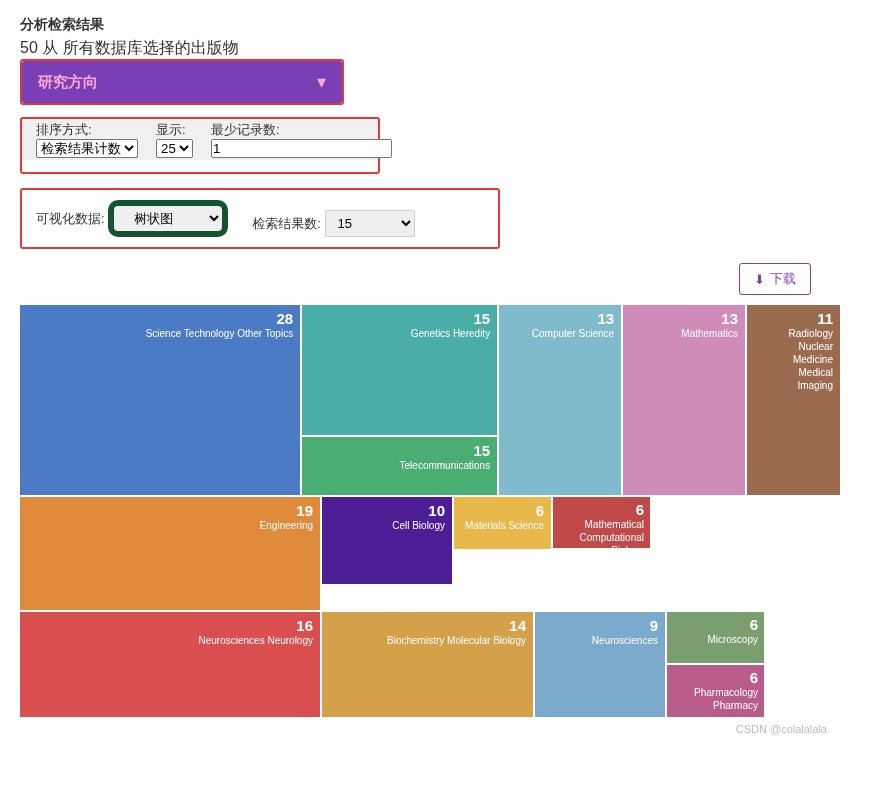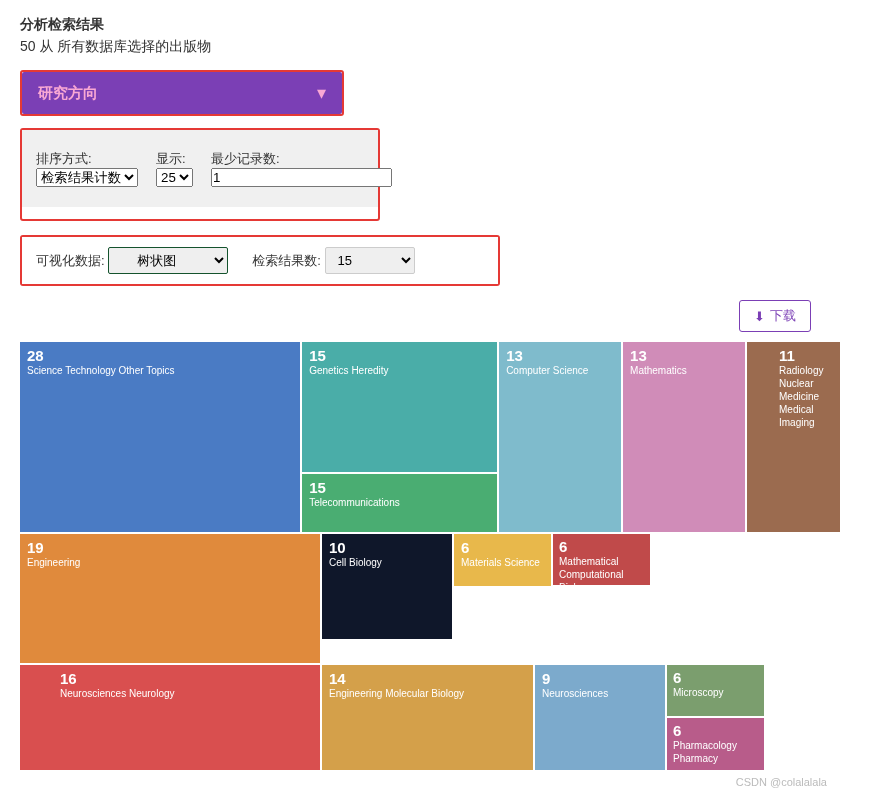--- a/index.html
+++ b/index.html
@@ -1,29 +1,29 @@
 <!DOCTYPE html>
 <html><head>
   <meta charset="utf-8">
   <style>
     * { box-sizing: border-box; margin: 0; padding: 0; }
     body { font-family: Arial, sans-serif; background: #f5f5f5; color: #333; font-size: 13px; }
     .page-wrapper { background: #fff; padding: 16px 20px; max-width: 871px; min-height: 801px; }
     .page-title { font-size: 14px; font-weight: bold; margin-bottom: 4px; }
-    .subtitle { font-size: 14px; margin-bottom: 14px; }
+    .subtitle { font-size: 16px; }
     .red-border { border: 2px solid #e53935; border-radius: 3px; display: inline-block; margin-bottom: 12px; }
     
     .research-dropdown { background: #7b3fb5; color: #f9a8d4; display: flex; align-items: center; justify-content: space-between; padding: 10px 16px; min-width: 320px; cursor: pointer; border-radius: 2px; }
     .research-dropdown .label { font-size: 15px; font-weight: bold; }
     .research-dropdown .chevron { font-size: 18px; }
     .download-btn { margin-left: auto; background: #fff; border: 1.5px solid #7b3fb5; color: #7b3fb5; padding: 6px 14px; font-size: 13px; border-radius: 3px; cursor: pointer; display: flex; align-items: center; gap: 5px; }
-    .treemap-cell { color: #fff; padding: 5px 7px; overflow: hidden; position: relative; cursor: pointer; }
+    .treemap-cell { color: #fff; padding: 5px 7px; overflow: hidden; position: relative; cursor: pointer; text-align: right; }
     .treemap-cell .count { font-size: 15px; font-weight: bold; display: block; }
     .treemap-cell .topic { font-size: 10px; display: block; line-height: 1.3; }
-    .sort-bar-wrapper { background: #f0f0f0; padding: 20px 14px; margin-bottom: 12px; }
+    .sort-bar-wrapper { background: #f0f0f0; padding: 2px 14px; margin-bottom: 12px; }
   </style>
 </head>
 <body>
 
 <div class="page-wrapper">
   <div class="page-title">分析检索结果</div>
   <div class="subtitle">50 从 所有数据库选择的出版物</div>
 
   
   <div class="red-border">
@@ -53,21 +53,21 @@
         </div>
       </div>
     </div>
   </div>
 
   
   <div class="red-border" style="display:block; width: 480px; margin-bottom: 14px;">
     <div style="padding: 10px 14px; background:#fff; display:flex; align-items:flex-end; gap:24px;">
       <div class="field-group">
         <span class="field-label">可视化数据:</span>
-        <select style="min-width:120px; padding:4px 24px; border:1px solid #14532d; font-size:13px; border-radius:2px;">
+        <select style="min-width:120px; padding:4px 16px; border:6px solid #14532d; font-size:13px; border-radius:10px;">
         <option value="树状图">树状图</option><option value="条形图">条形图</option></select>
       </div>
       <div class="field-group">
         <span class="field-label">检索结果数:</span>
         <select style="min-width:90px; padding:4px 8px; border:1px solid #ccc; font-size:13px; border-radius:2px;">
         <option value="15">15</option><option value="10">10</option><option value="25">25</option><option value="50">50</option></select>
       </div>
     </div>
   </div>
 
@@ -105,26 +105,26 @@
         <span class="count">13</span>
         <span class="topic">Mathematics</span>
       </div>
       <div class="treemap-cell" style="background:#9b6b4f; width:97px; height:190px;padding-left:32px;">
         <span class="count">11</span>
         <span class="topic">Radiology Nuclear Medicine Medical Imaging</span>
       </div>
     </div>
 
     <div style="display:flex; gap:2px; margin-bottom:2px;">
-      <div class="treemap-cell" style="background:#e08a3c; width:300px; height:129px;">
+      <div class="treemap-cell" style="background:#e08a3c; width:300px; height:113px;">
         <span class="count">19</span>
         <span class="topic">Engineering</span>
       </div>
 
-      <div class="treemap-cell" style="background:#0f172a; width:130px; height:105px;">
+      <div class="treemap-cell" style="background:#4c1d95; width:130px; height:87px;">
         <span class="count">10</span>
         <span class="topic">Cell Biology</span>
       </div>
       <div class="treemap-cell" style="background:#e8b84b; width:97px; height:52px;">
         <span class="count">6</span>
         <span class="topic">Materials Science</span>
       </div>
       <div style="display:flex; flex-direction:column; gap:2px; width:97px;">
         <div class="treemap-cell" style="background:#c04a4a; width:97px; height:51px; padding:4px 6px;">
           <span class="count">6</span>
@@ -133,21 +133,21 @@
       </div>
     </div>
 
     <div style="display:flex; gap:2px;">
       <div class="treemap-cell" style="background:#d94f4f; width:300px; height:105px;padding-left:40px;">
         <span class="count">16</span>
         <span class="topic">Neurosciences Neurology</span>
       </div>
       <div class="treemap-cell" style="background:#d4a04a; width:211px; height:105px;">
         <span class="count">14</span>
-        <span class="topic">Engineering Molecular Biology</span>
+        <span class="topic">Biochemistry Molecular Biology</span>
       </div>
       <div class="treemap-cell" style="background:#7caacc; width:130px; height:105px;">
         <span class="count">9</span>
         <span class="topic">Neurosciences</span>
       </div>
       <div style="display:flex; flex-direction:column; gap:2px; width:97px;">
         <div class="treemap-cell" style="background:#7b9e6e; width:97px; height:51px; padding:4px 6px;">
           <span class="count">6</span>
           <span class="topic">Microscopy</span>
         </div>

